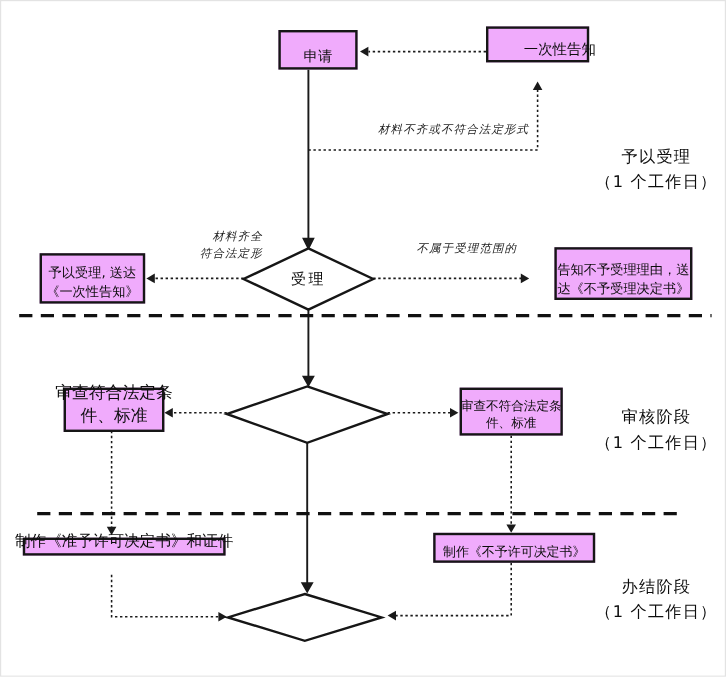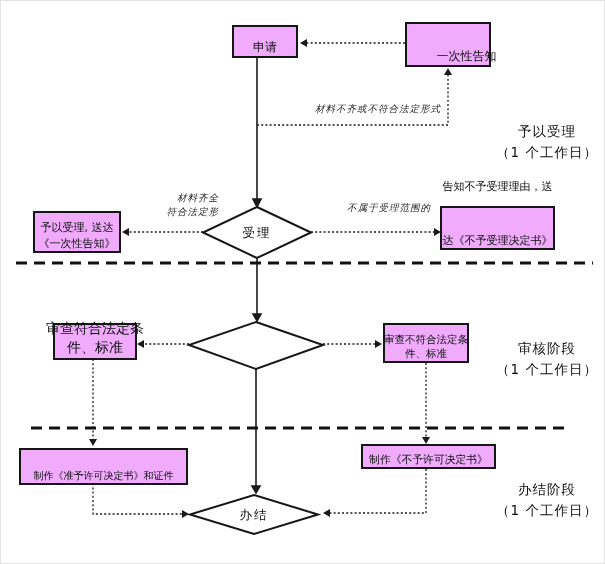--- a/index.html
+++ b/index.html
@@ -80,54 +80,53 @@
       <polygon points="256,206 310,231.5 256,257 202,231.5"></polygon>
       <polygon points="255,321 322,344 255,368 188,344"></polygon>
       <polygon points="253,494 317,513.5 253,533 189,513.5"></polygon>
     </g>
   </svg>
 
   <div class="box" style="left:231px;top:24px;width:66px;height:33px;font-size:12px;">
     <span class="ln">申请</span>
   </div>
 
-  <div class="box" style="left:404px;top:21px;width:86px;height:45px;font-size:12px;padding-left:37px;">
+  <div class="box" style="left:404px;top:21px;width:86px;height:30px;font-size:12px;padding-left:37px;">
     <span class="ln">一次性告知</span>
   </div>
 
   <div class="box" style="left:32px;top:210px;width:88px;height:42px;">
     <span class="ln">予以受理, 送达</span>
     <span class="ln">《一次性告知》</span>
   </div>
 
-  <div class="box" style="left:439px;top:205px;width:115px;height:44px;gap:38px;">
+  <div class="box" style="left:461px;top:205px;width:115px;height:44px;">
     <span class="ln">告知不予受理理由，送</span>
     <span class="ln">达《不予受理决定书》</span>
   </div>
 
   <div class="box" style="left:52px;top:322px;width:84px;height:37px;font-size:14px;">
     <span class="ln">审查符合法定条</span>
     <span class="ln">件、标准</span>
   </div>
 
   <div class="box" style="left:382px;top:322px;width:86px;height:40px;font-size:10.5px;">
     <span class="ln">审查不符合法定条</span>
     <span class="ln">件、标准</span>
   </div>
 
-  <div class="box" style="left:18px;top:447px;width:169px;height:37px;font-size:10px;">
+  <div class="box" style="left:18px;top:447px;width:169px;height:15px;font-size:13px;">
     <span class="ln">制作《准予许可决定书》和证件</span>
   </div>
 
   <div class="box" style="left:360px;top:443px;width:135px;height:25px;font-size:10.8px;">
     <span class="ln">制作《不予许可决定书》</span>
   </div>
 
   <div class="node-label" style="left:206px;top:224px;width:100px;">受理</div>
-  <div class="node-label" style="left:203px;top:506px;width:100px;">办结</div>
 
   <div class="edge-label nowrap" style="left:285px;top:101px;width:155px;">材料不齐或不符合法定形式</div>
   <div class="edge-label" style="left:128px;top:190px;width:90px;">
     <div>材料齐全</div>
     <div>符合法定形</div>
   </div>
   <div class="edge-label nowrap" style="left:330px;top:200px;width:100px;">不属于受理范围的</div>
 
   <div class="stage-label" style="left:490px;top:120px;width:112px;">
     <div>予以受理</div>

